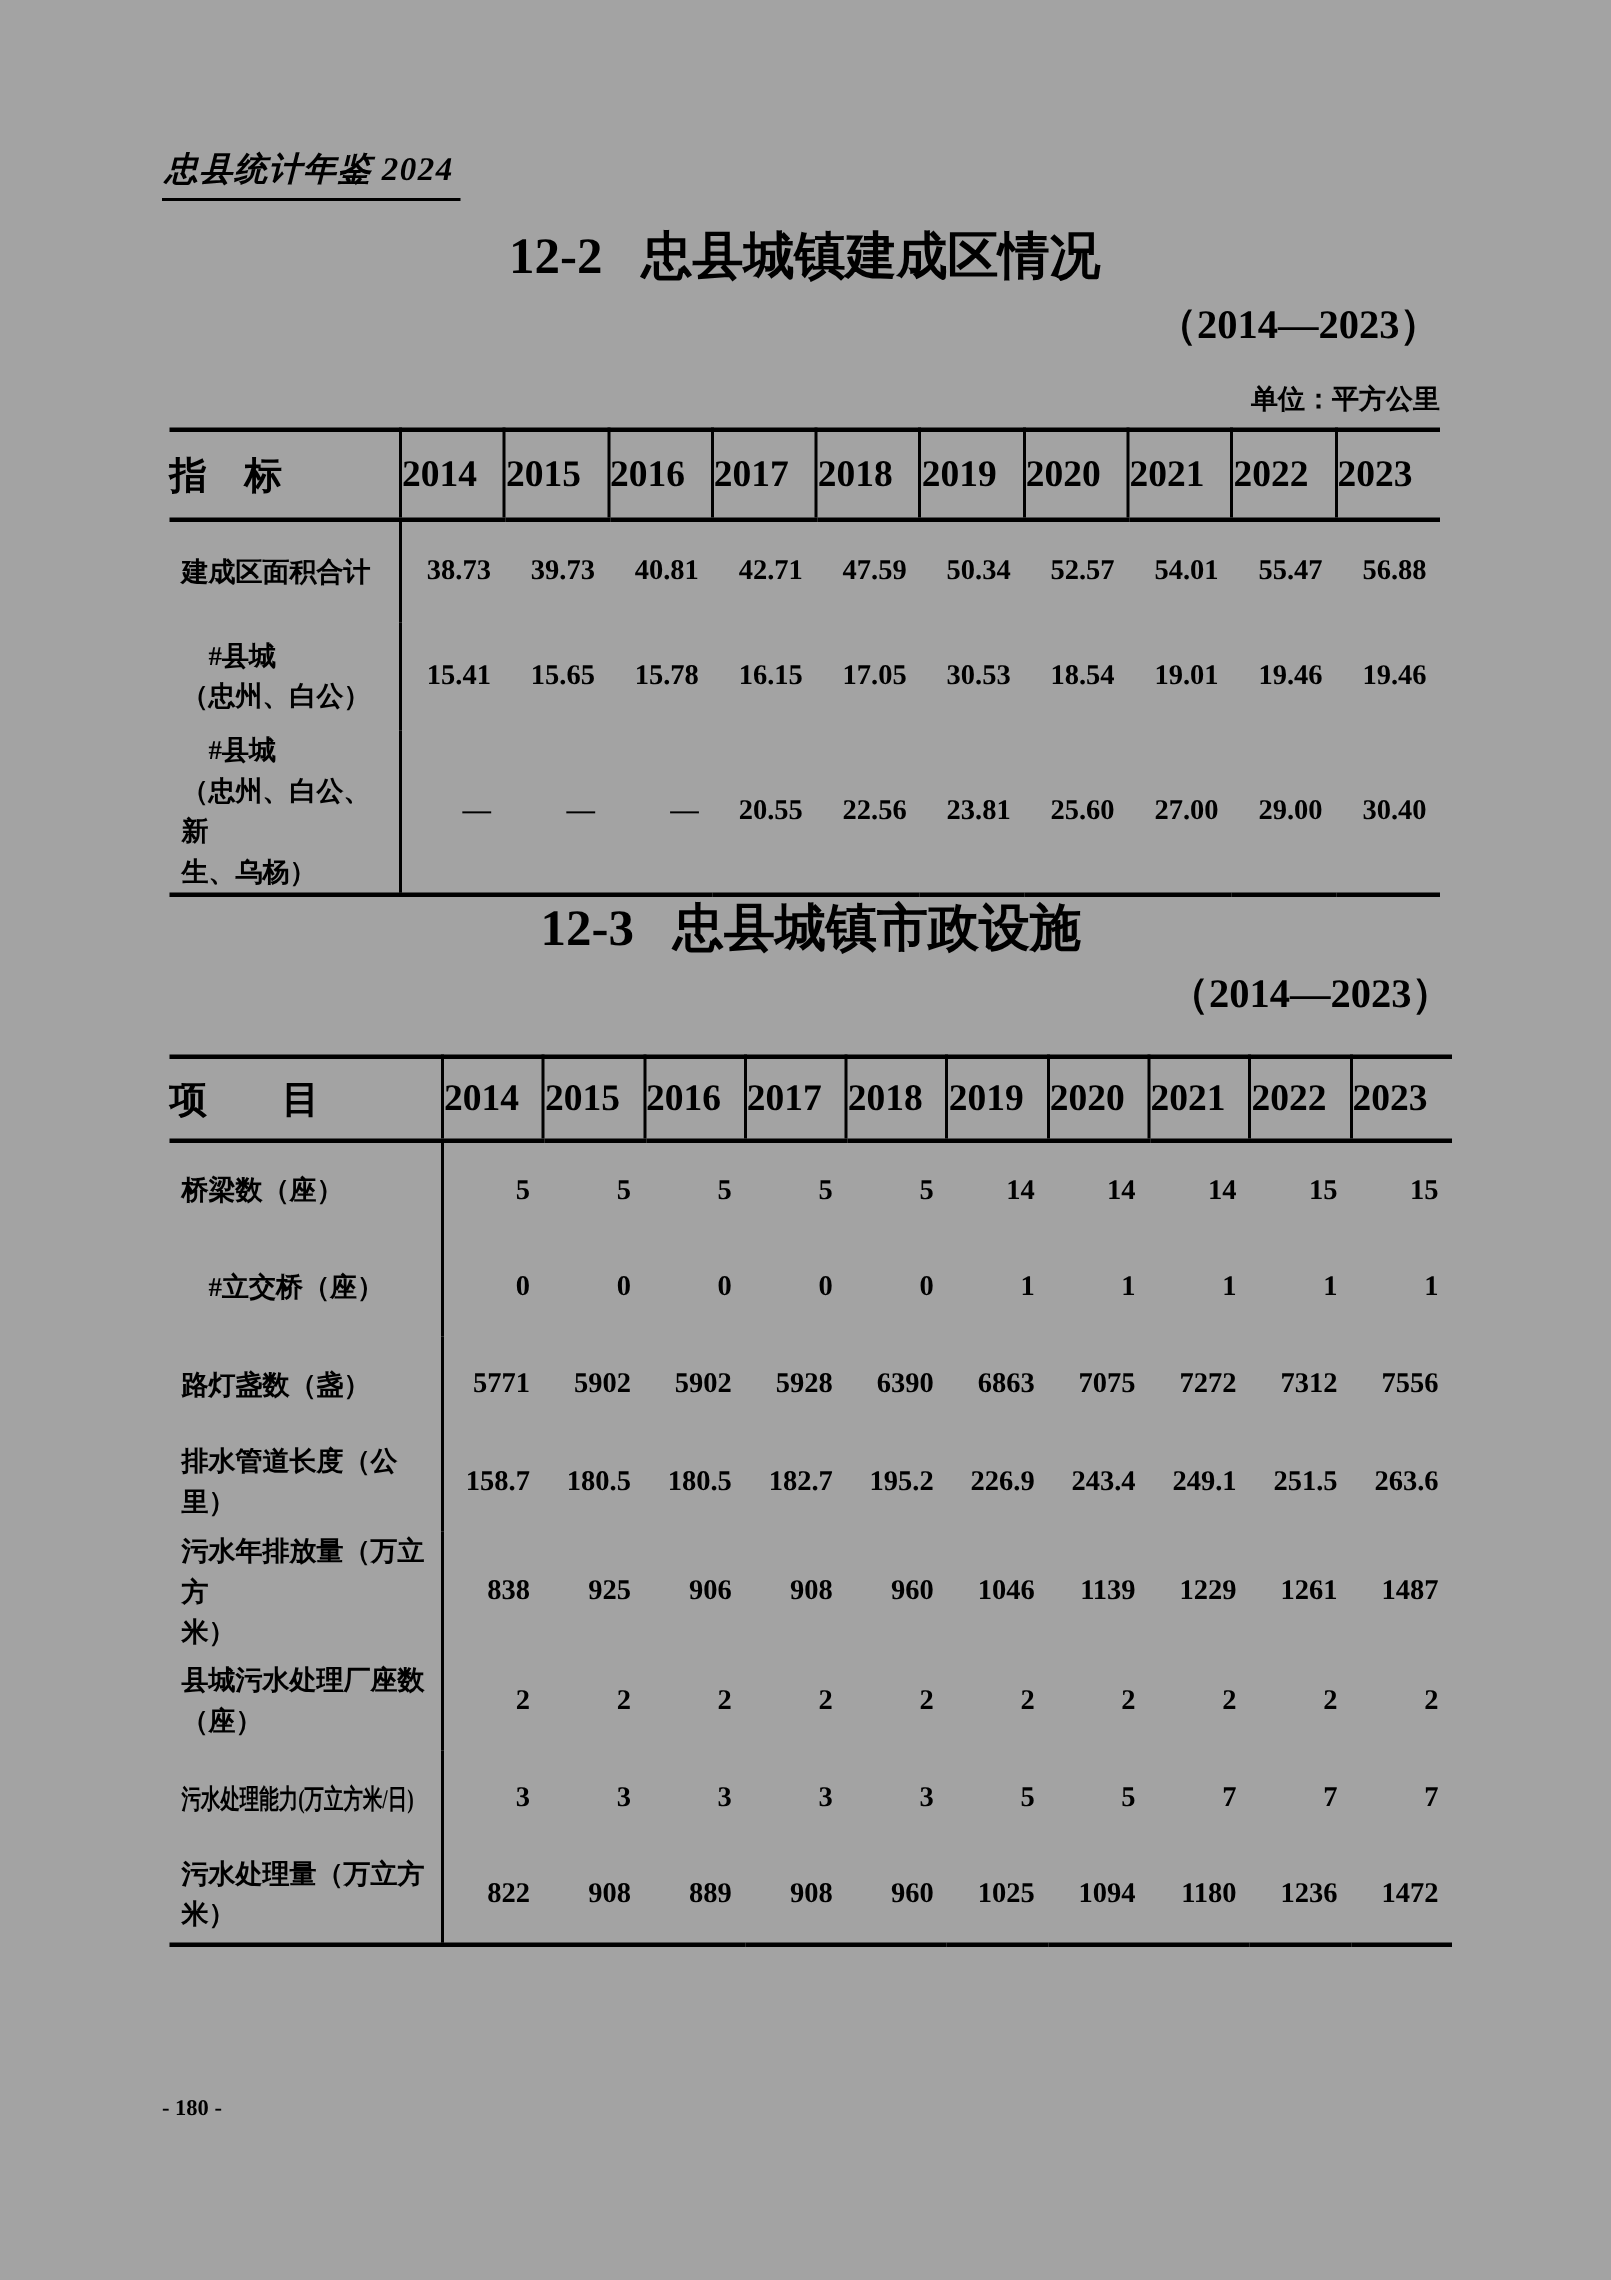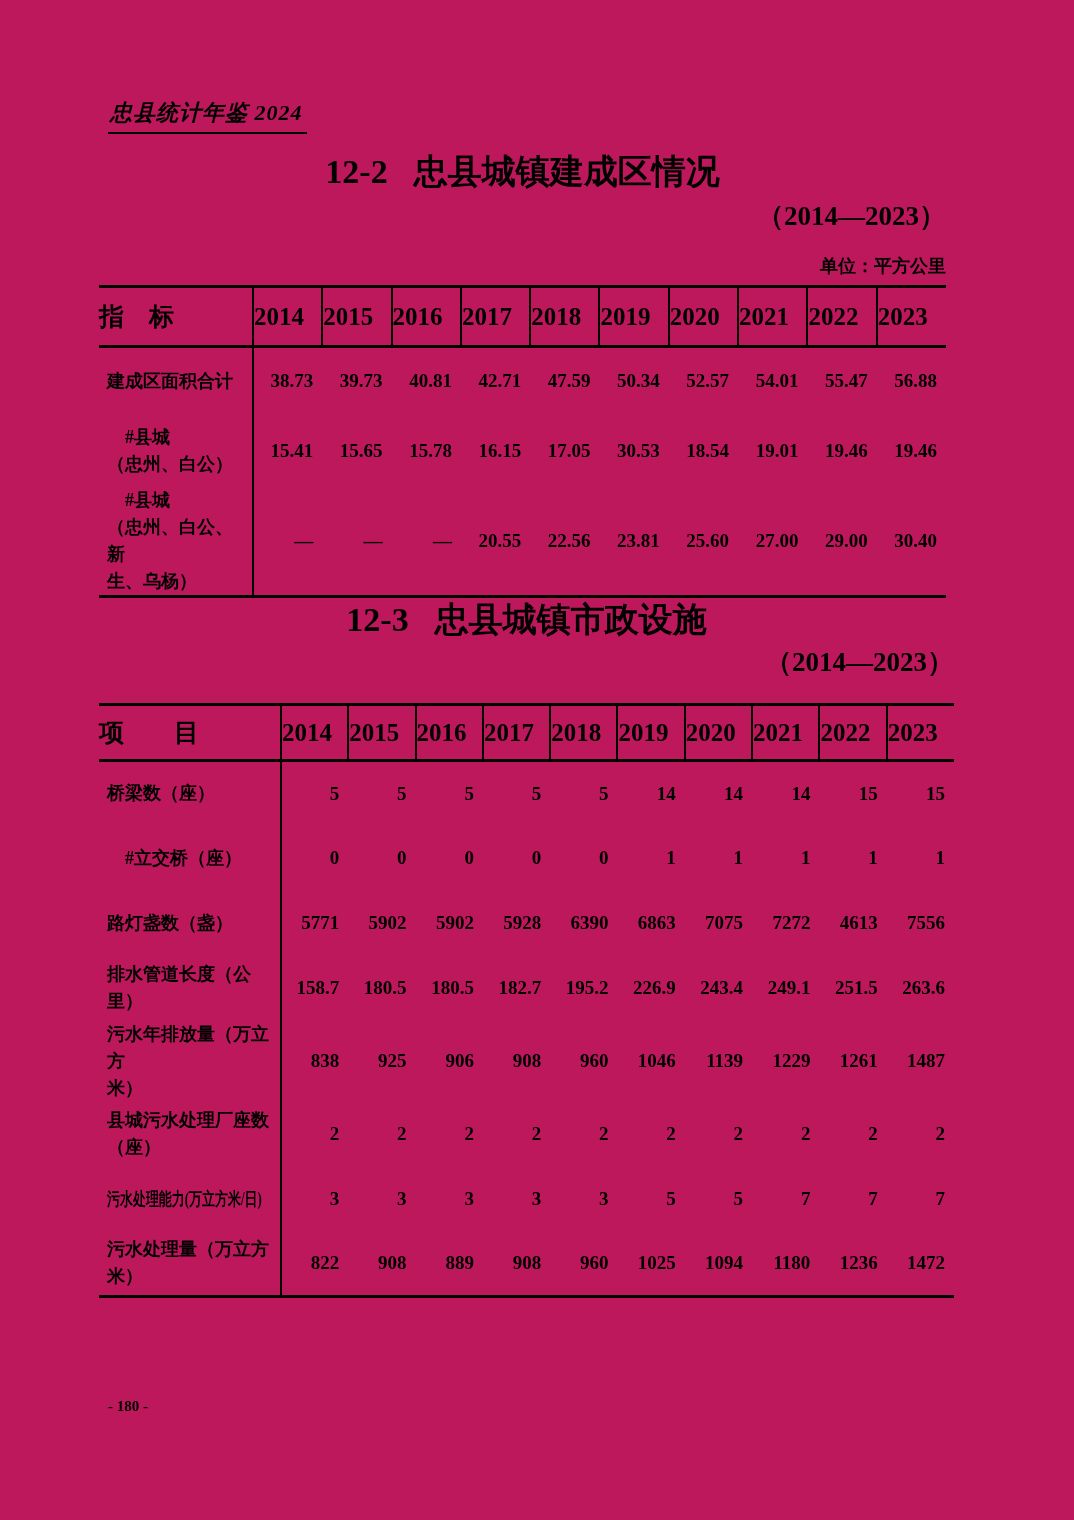--- a/index.html
+++ b/index.html
@@ -1,32 +1,32 @@
 <!DOCTYPE html>
 <html><head>
 <meta charset="utf-8">
 <style>
   * { margin:0; padding:0; box-sizing:border-box; }
   html,body { background:#ffffff; }
   .page {
     position:relative;
     width:1074px; height:1520px;
-    background:#be185d;
+    background:#a3a3a3;
     color:#000000;
     font-family:"Liberation Serif","DejaVu Serif",serif;
     overflow:hidden;
   }
   .yearbook-header {
     position:absolute; top:98px; left:108px;
     font-size:22px; font-weight:bold; font-style:italic;
     letter-spacing:1px;
     padding:0 4px 4px 2px;
     border-bottom:2px solid #000;
   }
-  .section { position:absolute; left:99px; }
+  .section { position:absolute; left:113px; }
   .section-1 { top:150px; width:847px; }
   .section-2 { top:598px; width:855px; }
   .table-title {
     text-align:center; font-size:34px; font-weight:bold;
     line-height:44px; white-space:nowrap;
   }
   .table-title .table-number { margin-right:26px; }
   .table-subtitle {
     text-align:right; font-size:27px; font-weight:bold;
     line-height:36px; margin-top:4px;
@@ -210,21 +210,21 @@
           <tr>
             <td class="row-label"><span>路灯盏数（盏）</span></td>
             <td class="val">5771</td>
             <td class="val">5902</td>
             <td class="val">5902</td>
             <td class="val">5928</td>
             <td class="val">6390</td>
             <td class="val">6863</td>
             <td class="val">7075</td>
             <td class="val">7272</td>
-            <td class="val">4613</td>
+            <td class="val">7312</td>
             <td class="val">7556</td>
           </tr>
           <tr>
             <td class="row-label"><span>排水管道长度（公里）</span></td>
             <td class="val">158.7</td>
             <td class="val">180.5</td>
             <td class="val">180.5</td>
             <td class="val">182.7</td>
             <td class="val">195.2</td>
             <td class="val">226.9</td>

